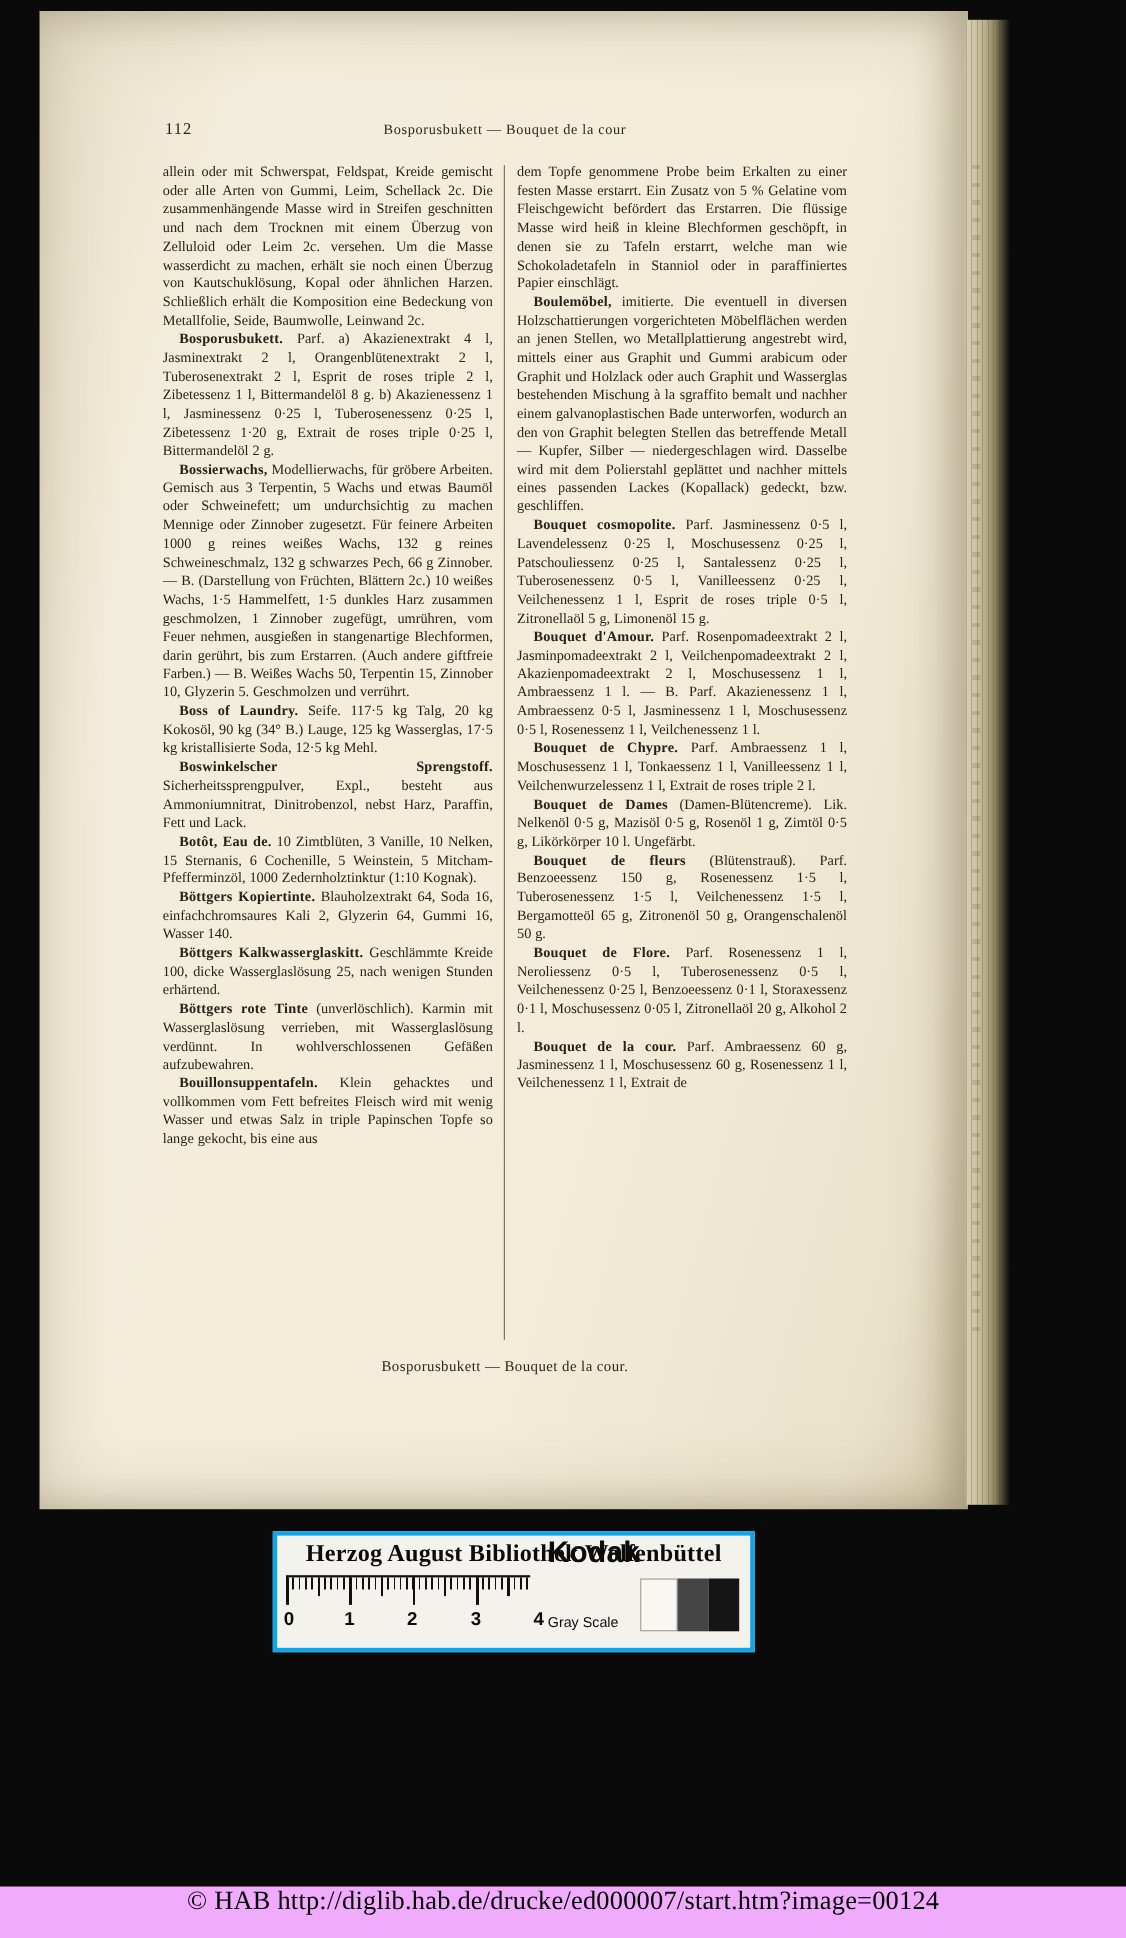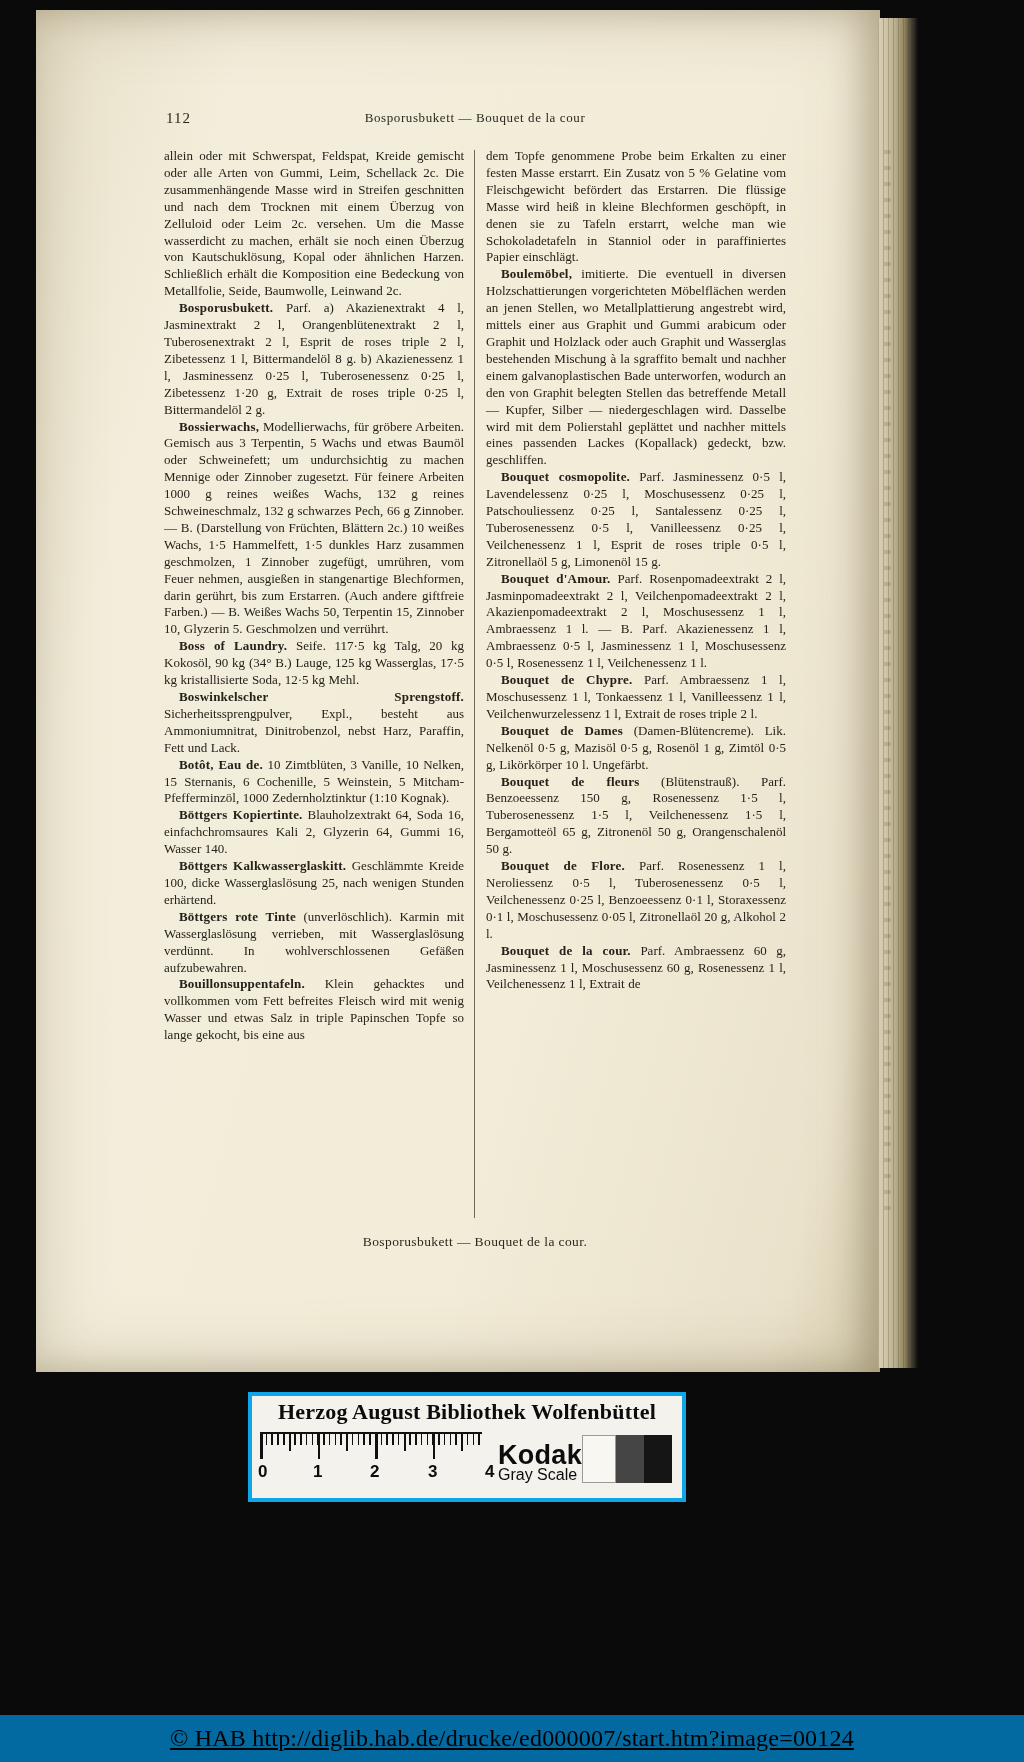--- a/index.html
+++ b/index.html
@@ -24,21 +24,21 @@
     background:
       repeating-linear-gradient(90deg, rgba(70,60,40,.25) 0 1px, transparent 1px 5px),
       linear-gradient(90deg,#d9d0b4 0,#cdc3a4 9px,#b7ac8a 18px,#93885f 26px,#4a4436 33px,#0d0d0d 40px);
   }
   .edge-bleed {
     position:absolute; left:884px; top:150px; width:7px; height:1060px;
     background:repeating-linear-gradient(180deg, rgba(80,70,50,.35) 0 4px, transparent 4px 16px);
     opacity:.5;
   }
 
-  .page-inner { position:absolute; left:128px; top:100px; width:622px; }
+  .page-inner { position:absolute; left:112px; top:100px; width:622px; }
 
   .page-header { position:relative; height:22px; color:#2a261e; }
   .page-number { position:absolute; left:2px; top:0; font-size:15px; letter-spacing:1px; }
   .running-title {
     width:100%; text-align:center; font-size:13px; letter-spacing:.6px; color:#2c2820;
   }
 
   .text-columns { position:relative; display:flex; gap:22px; margin-top:16px; height:1072px; overflow:hidden; }
   .col { width:300px; }
   .col-rule { position:absolute; left:310px; top:2px; bottom:2px; width:1px; background:#6f6855; }
@@ -84,32 +84,32 @@
   .ruler-numbers { position:relative; height:22px; font-family:"Liberation Sans", sans-serif; font-weight:700; font-size:17px; }
   .ruler-number { position:absolute; top:1px; }
   .ruler-number:nth-child(1){ left:-2px; }
   .ruler-number:nth-child(2){ left:53px; }
   .ruler-number:nth-child(3){ left:110px; }
   .ruler-number:nth-child(4){ left:168px; }
   .ruler-number:nth-child(5){ left:225px; }
 
   .kodak-brand { margin-left:16px; margin-bottom:2px; }
   .kodak-logo { font-family:"Liberation Sans", sans-serif; font-weight:700; font-size:27px; line-height:26px; letter-spacing:.3px; }
-  .gray-scale-label { font-family:"Liberation Sans", sans-serif; font-size:16px; line-height:13px; }
+  .gray-scale-label { font-family:"Liberation Sans", sans-serif; font-size:13px; line-height:13px;margin-top:44px; }
 
   .patches { margin-left:auto; display:flex; align-items:flex-end; }
   .patch { height:48px; }
   .patch-0 { width:34px; border:1px solid #9a9a9a; box-sizing:border-box; }
   .patch-1 { width:28px; }
   .patch-2 { width:28px; }
 
   
   .credit-strip {
     position:absolute; left:0; bottom:0; width:1024px; height:47px;
-    background:#0369a1; display:flex; align-items:center; justify-content:center;text-decoration:underline;
+    background:#f0abfc; display:flex; justify-content:center;
   }
   .credit-text { font-family:"Liberation Serif", serif; font-size:24px; color:#000; letter-spacing:.2px; }
 </style>
 </head>
 <body>
 
 <div class="book-page">
   <div class="page-inner">
 
     <div class="page-header">

